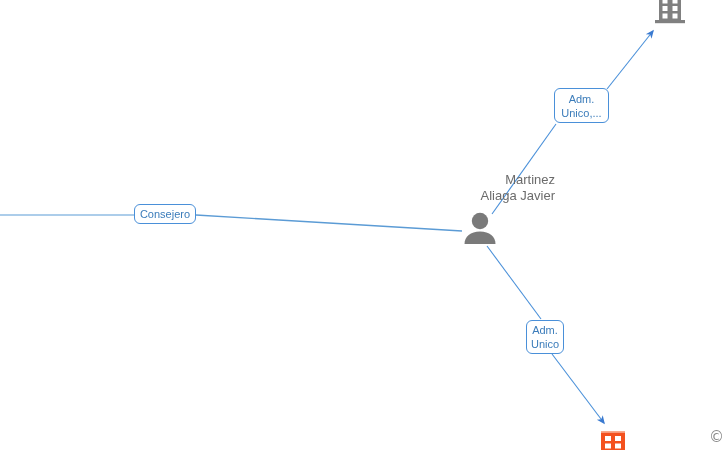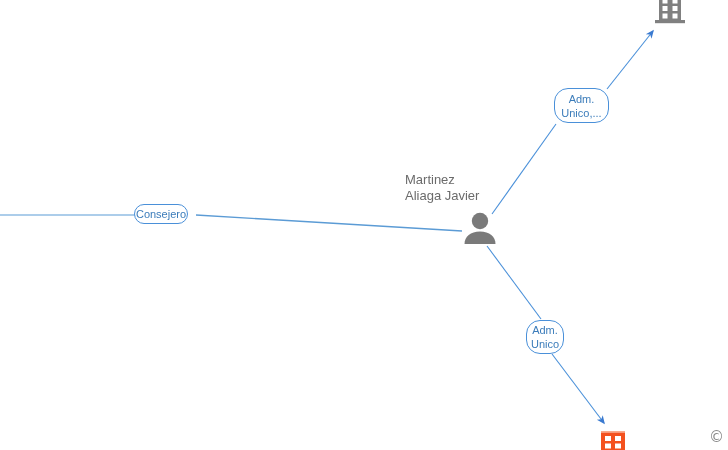--- a/index.html
+++ b/index.html
@@ -33,21 +33,21 @@
     left: 455px;
     top: 212px;
     width: 50px;
     height: 32px;
   }
   .person-label {
     position: absolute;
     left: 405px;
     top: 172px;
     width: 150px;
-    text-align: left;
+    text-align: right;
     font-size: 13px;
     line-height: 16px;
     color: #6b6b6b;
     white-space: pre-line;
   }
   .company-gray-node {
     left: 653px;
     top: -6px;
     width: 34px;
     height: 30px;
@@ -57,21 +57,21 @@
     top: 430px;
     width: 26px;
     height: 22px;
   }
 
   
   .rel-label {
     position: absolute;
     box-sizing: border-box;
     border: 1px solid #4a90d9;
-    border-radius: 14px;
+    border-radius: 6px;
     background: #ffffff;
     color: #3b7cba;
     font-size: 11px;
     line-height: 14px;
     text-align: center;
     display: flex;
     align-items: center;
     justify-content: center;
     white-space: pre-line;
     padding: 8px 4px;
@@ -85,21 +85,21 @@
   }
   .rel-adm-unico-bottom {
     left: 526px;
     top: 320px;
     width: 38px;
     height: 34px;
   }
   .rel-consejero {
     left: 134px;
     top: 204px;
-    width: 54px;
+    width: 62px;
     height: 20px;
   }
 
   
   .watermark {
     position: absolute;
     right: 4px;
     bottom: 4px;
     display: flex;
     align-items: center;

